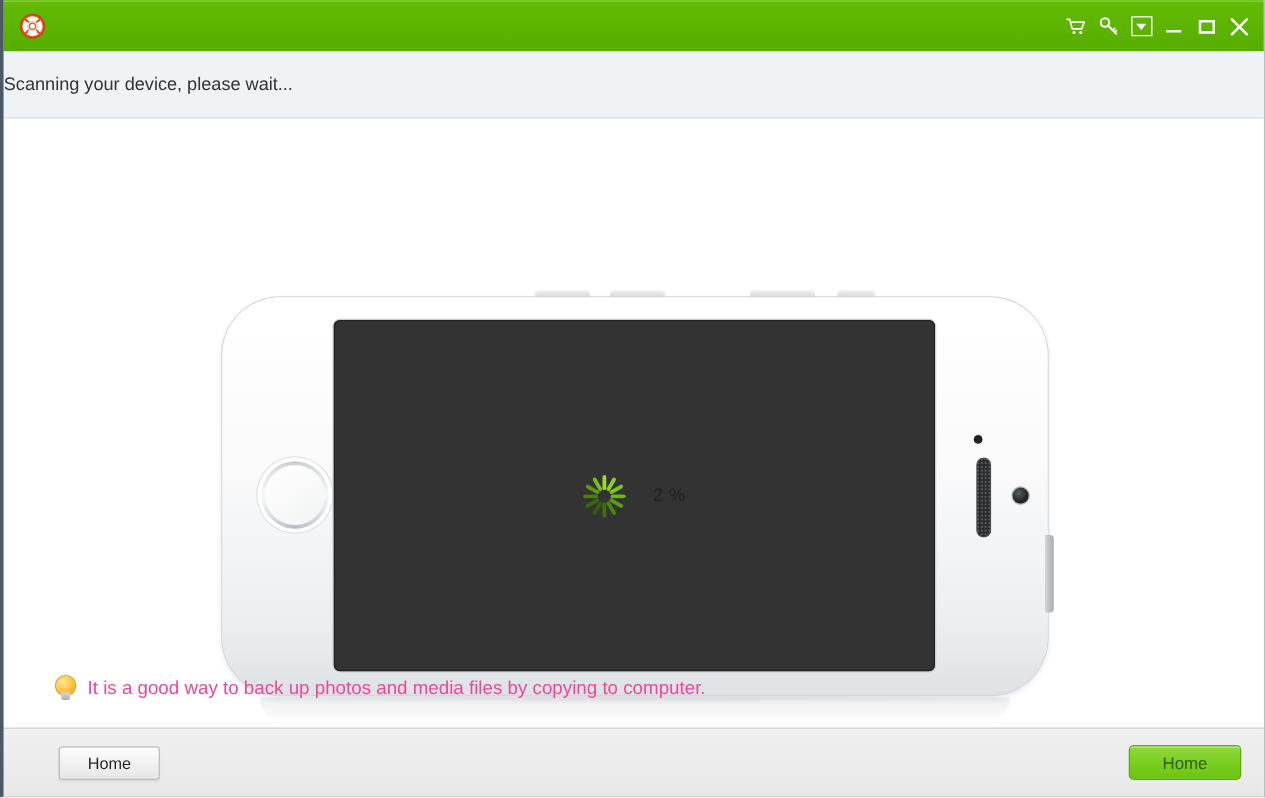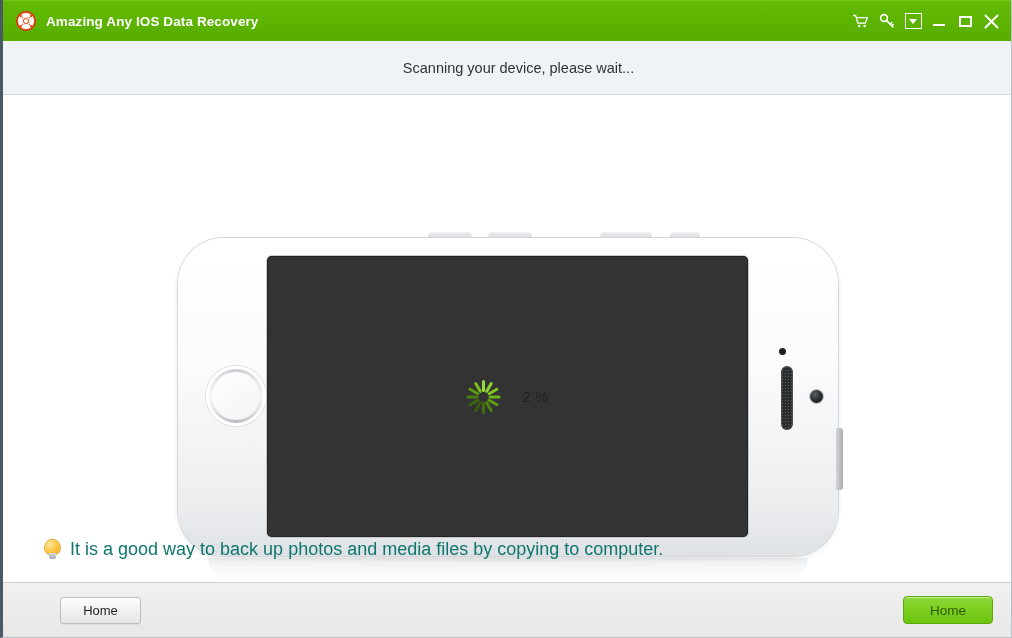--- a/index.html
+++ b/index.html
@@ -111,22 +111,20 @@
   }
 
   
   .status-strip {
     height: 54px;
     min-height: 54px;
     background: #f0f3f5;
     border-bottom: 1px solid #d3dade;
     display: flex;
     align-items: center;
-    padding-left: 23px;
-    justify-content: center;
   }
   .status-text {
     font-size: 14.5px;
     color: #2e3337;
   }
 
   
   .content {
     flex: 1 1 auto;
     position: relative;
@@ -314,33 +312,33 @@
     box-shadow: 0 0 0 1px #e2a22a;
   }
   .bulb .base {
     position: absolute;
     left: 5px; bottom: 0;
     width: 7px; height: 6px;
     border-radius: 0 0 2px 2px;
     background: linear-gradient(180deg, #d8d9db 0%, #a9abae 100%);
   }
   .tip-text {
-    font-size: 18px;
-    color: #0f766e;
+    font-size: 15px;
+    color: #ec4899;
   }
 
   
   .bottom-bar {
     height: 55px;
     min-height: 55px;
     background: linear-gradient(180deg, #f0f0f0 0%, #e8e8e8 100%);
     border-top: 1px solid #cfcfcf;
     display: flex;
     align-items: center;
-    padding: 0 18px 0 57px;
+    padding: 0 18px 0 44px;
     position: relative;
     gap: 15px;
   }
   .btn-home {
     width: 81px; height: 27px;
     background: linear-gradient(180deg, #fdfdfd 0%, #f1f1f1 52%, #e6e6e6 100%);
     border: 1px solid #bdbdbd;
     border-radius: 3px;
     font-size: 13px;
     color: #1f2124;
@@ -367,21 +365,20 @@
 <div class="app-window">
 
   <div class="title-bar">
     <div class="title-left">
       <div class="app-icon">
         <span class="ring-outer"></span>
         <span class="ring-white"></span>
         <span class="ring-inner"></span>
         <span class="ring-core"></span>
       </div>
-      <span class="app-title">Amazing Any IOS Data Recovery</span>
     </div>
 
     <div class="title-right">
       <div class="tb-btn">
         <svg width="16" height="14" viewBox="0 0 16 14" fill="none">
           <path d="M0.5 1.5h2.2l2.1 7.6h7.6l1.9-5.4H4.2" stroke="#ffffff" stroke-width="1.3" stroke-linecap="round" stroke-linejoin="round"></path>
           <circle cx="6.2" cy="12" r="1.2" fill="#ffffff"></circle>
           <circle cx="11.6" cy="12" r="1.2" fill="#ffffff"></circle>
         </svg>
       </div>

